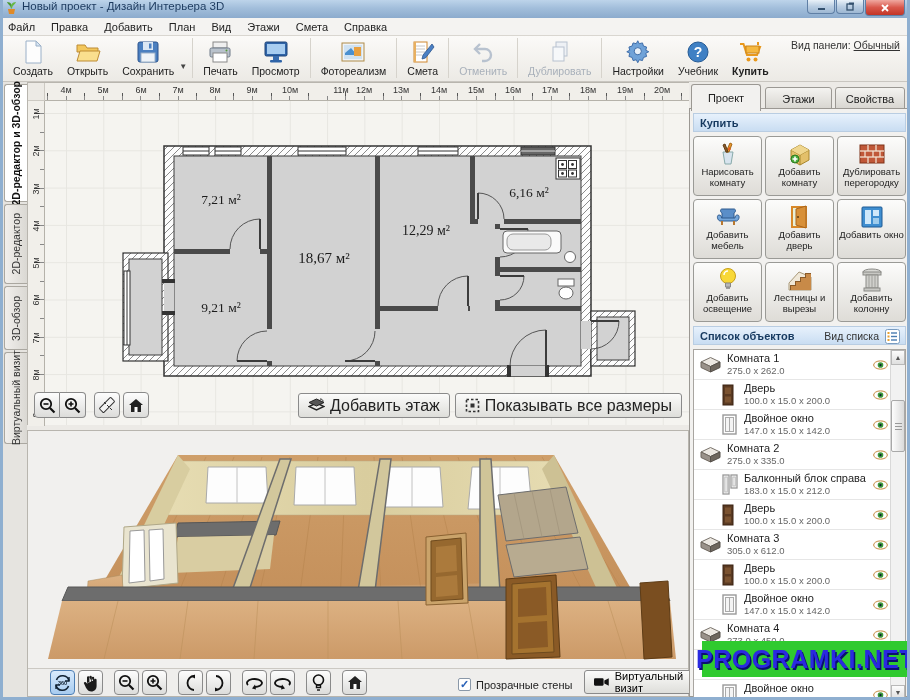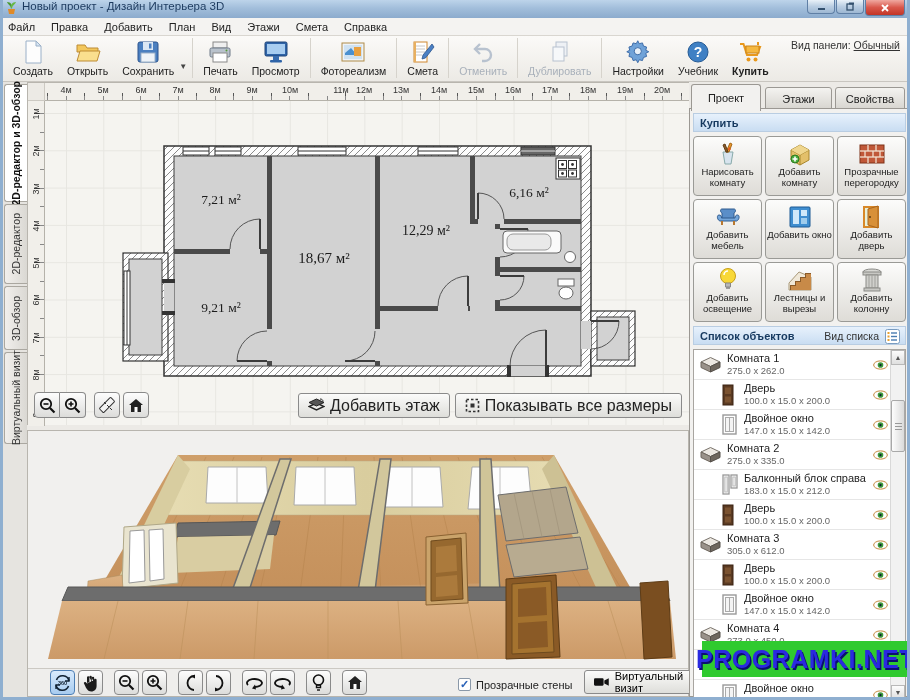--- a/index.html
+++ b/index.html
@@ -741,52 +741,52 @@
                   <line x1="9" y1="2" x2="9" y2="8"></line>
                   <line x1="17" y1="2" x2="17" y2="8"></line>
                   <line x1="6" y1="8" x2="6" y2="14"></line>
                   <line x1="14" y1="8" x2="14" y2="14"></line>
                   <line x1="21" y1="8" x2="21" y2="14"></line>
                   <line x1="9" y1="14" x2="9" y2="20"></line>
                   <line x1="17" y1="14" x2="17" y2="20"></line>
                 </g>
               </svg>
             </span>
-          <span class="lbl">Прозрачные перегородку</span>
+          <span class="lbl">Дублировать перегородку</span>
           </div>
         <div class="dbtn">
           <span class="ico">
               <svg width="24" height="24" viewBox="0 0 24 24">
                 <path d="M6 4h12c2 0 2 3 0 4v6H6V8C4 7 4 4 6 4z" fill="#5a8ec8" stroke="#2e5a8e"></path>
                 <path d="M3 10c2 0 2.5 1.5 2.5 3H19c0-1.5.5-3 2.5-3 2.5 0 2 5-1 6H4c-3-1-3.5-6-1-6z" fill="#74a6da" stroke="#2e5a8e"></path>
                 <path d="M6 16v4M18 16v4" stroke="#b87830" stroke-width="2"></path>
               </svg>
             </span>
           <span class="lbl">Добавить мебель</span>
+          </div>
+        <div class="dbtn">
+          <span class="ico">
+              <svg width="22" height="24" viewBox="0 0 22 24">
+                <rect x="3" y="2" width="14" height="20" fill="#e8f0d8" stroke="#d88828" stroke-width="2"></rect>
+                <path d="M7 4l10-3v22L7 20z" fill="#d89038" stroke="#a8641c"></path>
+                <circle cx="9" cy="12" r="1" fill="#5e3c10"></circle>
+              </svg>
+            </span>
+          <span class="lbl">Добавить дверь</span>
           </div>
         <div class="dbtn">
           <span class="ico">
               <svg width="24" height="22" viewBox="0 0 24 22">
                 <rect x="2" y="1" width="20" height="20" rx="1" fill="#3f8ed0" stroke="#1e5a94"></rect>
                 <rect x="5" y="4" width="6" height="14" fill="#cfe8fa"></rect>
                 <rect x="13" y="4" width="6" height="6" fill="#cfe8fa"></rect>
                 <rect x="13" y="12" width="6" height="6" fill="#9fccec"></rect>
               </svg>
             </span>
           <span class="lbl">Добавить окно</span>
-          </div>
-        <div class="dbtn">
-          <span class="ico">
-              <svg width="22" height="24" viewBox="0 0 22 24">
-                <rect x="3" y="2" width="14" height="20" fill="#e8f0d8" stroke="#d88828" stroke-width="2"></rect>
-                <path d="M7 4l10-3v22L7 20z" fill="#d89038" stroke="#a8641c"></path>
-                <circle cx="9" cy="12" r="1" fill="#5e3c10"></circle>
-              </svg>
-            </span>
-          <span class="lbl">Добавить дверь</span>
           </div>
         <div class="dbtn">
           <span class="ico">
               <svg width="20" height="25" viewBox="0 0 20 25">
                 <circle cx="10" cy="9" r="7.5" fill="#f8d838" stroke="#c8a018"></circle>
                 <path d="M6 8c0-2.5 2-4 4-4" stroke="#fff" stroke-width="1.5" fill="none"></path>
                 <path d="M7.5 16h5v4h-5z" fill="#b8b8b8" stroke="#888"></path>
                 <path d="M8 21h4" stroke="#888" stroke-width="1.6"></path>
               </svg>
             </span>

